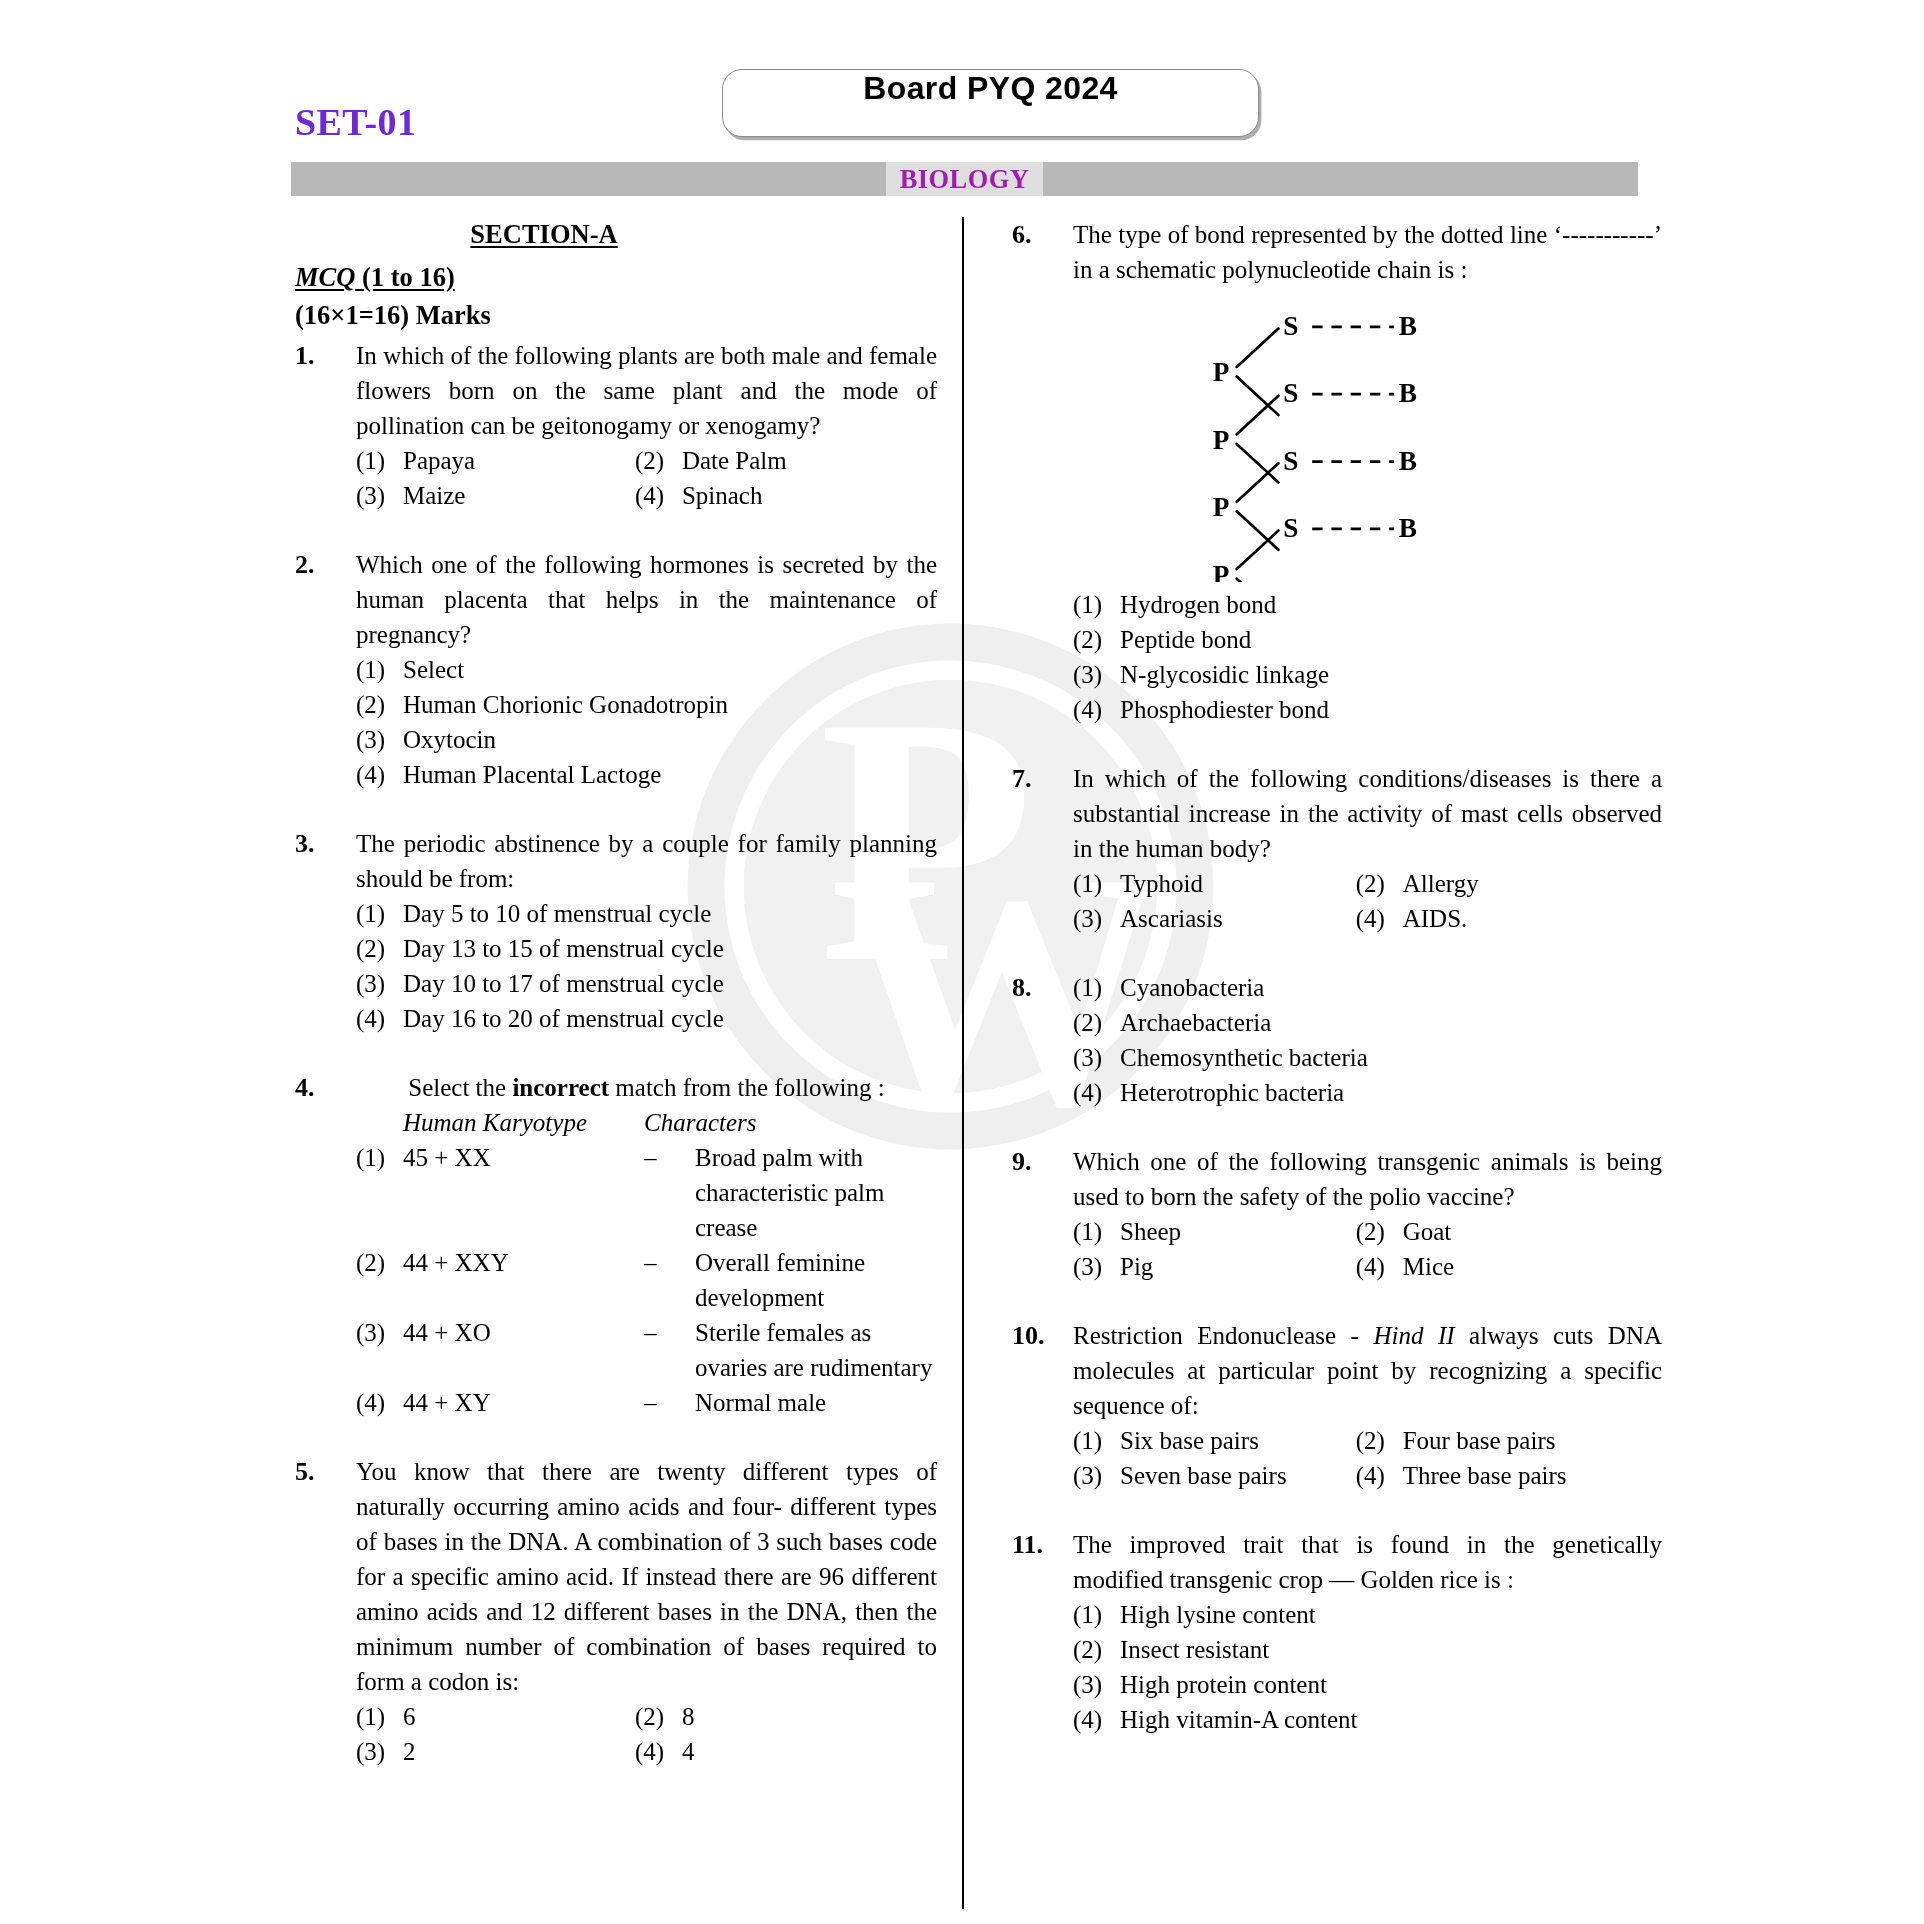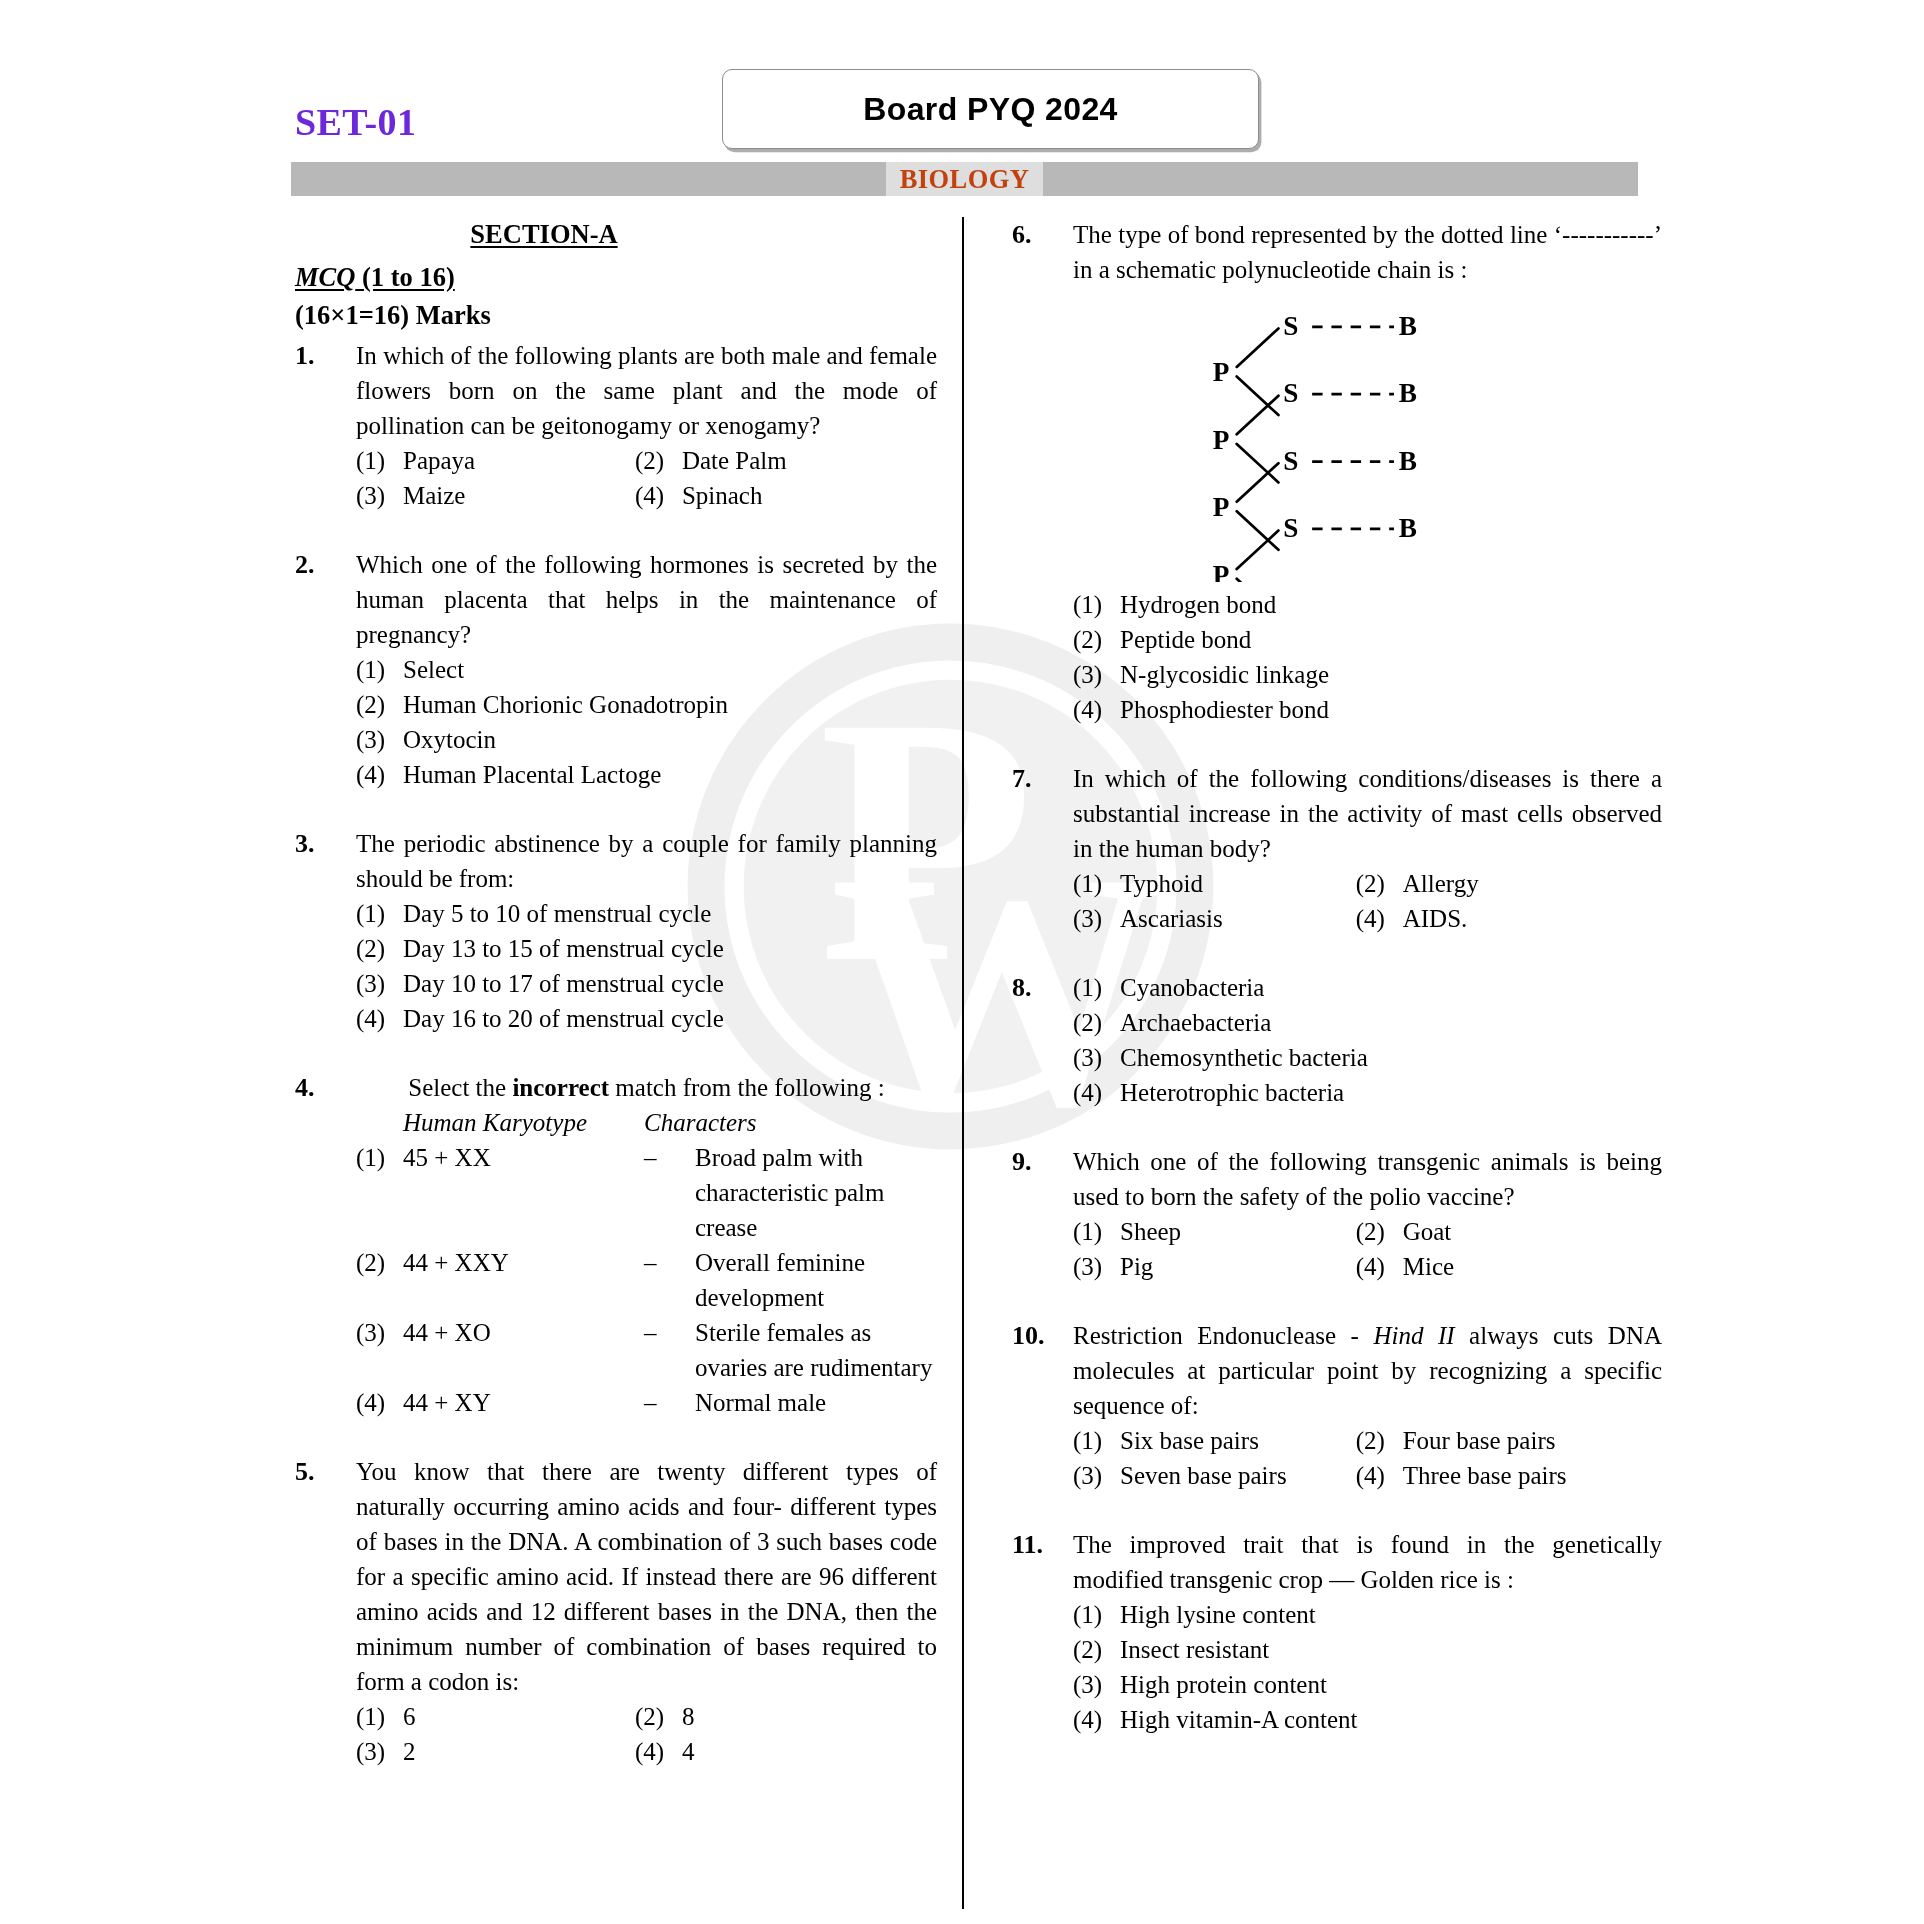--- a/index.html
+++ b/index.html
@@ -46,27 +46,26 @@
     font-weight: bold;
     letter-spacing: 0.4px;
     color: #6d28d9;
     white-space: nowrap;
   }
   .title-box {
     position: absolute;
     left: 722px;
     top: 69px;
     width: 537px;
-    height: 80px;
+    height: 68px;
     border: 1.6px solid #8d8d8d;
-    border-radius: 10px;
+    border-radius: 20px;
     background: #fff;
     box-shadow: 2.4px 3.2px 0 0 #adadad;
     display: flex;
-    align-items: center;
     justify-content: center;
   }
   .title-box-text {
     font-size: 32px;
     font-weight: bold;
     font-family: "Liberation Sans Narrow", "Liberation Sans", sans-serif;
     letter-spacing: 0.4px;
     color: #000;
     white-space: nowrap;
   }
@@ -84,21 +83,21 @@
     align-items: center;
     justify-content: center;
   }
   .subject-band-text {
     background: #dedede;
     padding: 0 14px;
     font-size: 26.5px;
     font-weight: bold;
     letter-spacing: 0.4px;
     line-height: 34px;
-    color: #c2410c;
+    color: #a21caf;
     white-space: nowrap;
   }
 
   
   .columns {
     position: absolute;
     left: 0;
     top: 217px;
     width: 1925px;
     z-index: 1;

